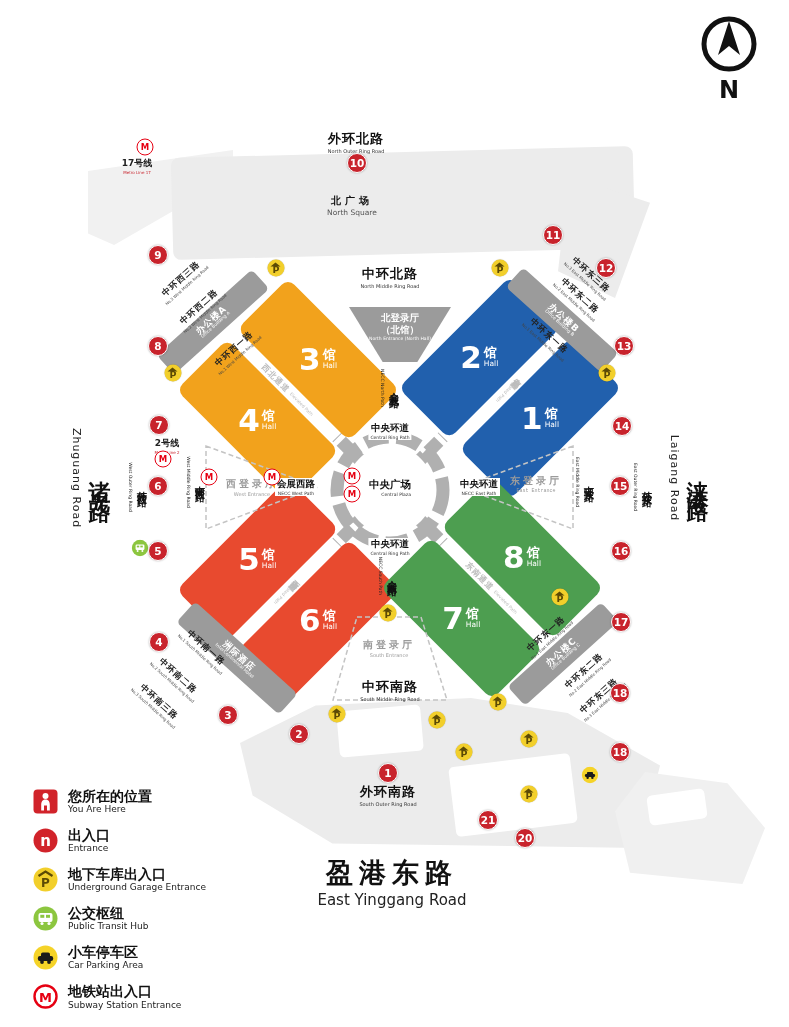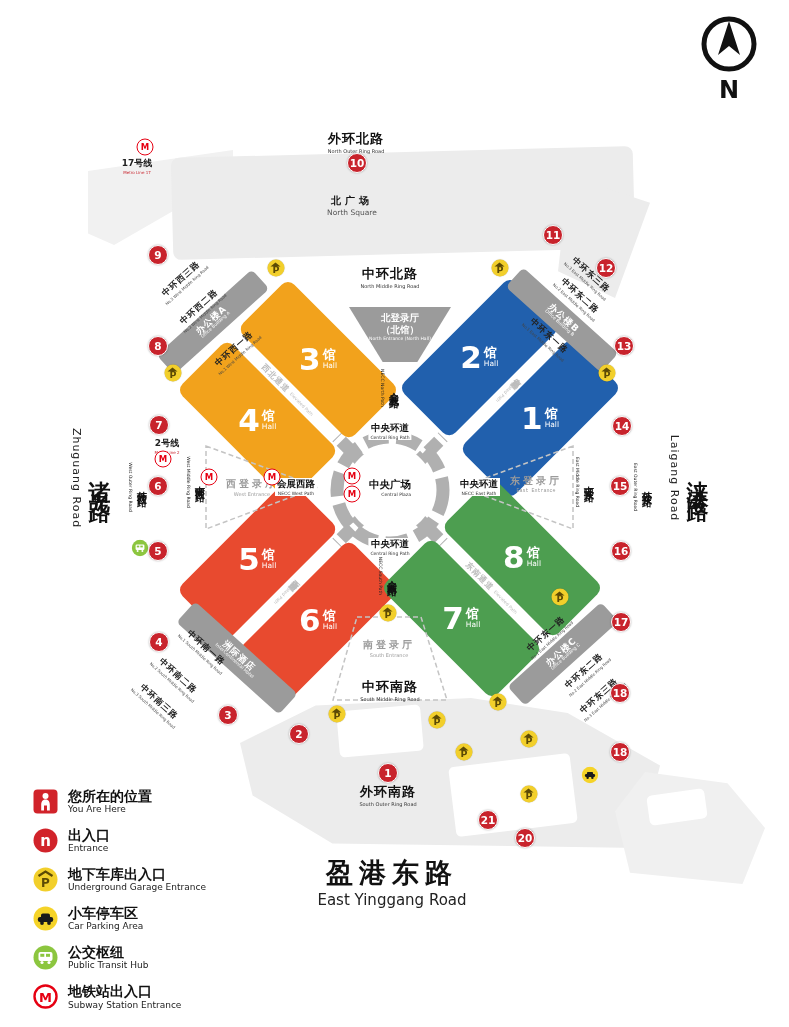--- a/index.html
+++ b/index.html
@@ -463,44 +463,44 @@
           <text x="12.5" y="19.5" text-anchor="middle" font-family="DejaVu Sans" font-size="12" font-weight="bold" fill="#5C4A05">P</text>
         </svg></div>
       <div class="legend-text">
           <span class="cn">地下车库出入口</span>
         <span class="en">Underground Garage Entrance</span>
         </div>
     </div>
     <div class="legend-row">
       <div class="legend-icon">
         <svg width="25" height="25" viewBox="0 0 25 25">
-          <circle cx="12.5" cy="12.5" r="12" fill="#F5D328"></circle>
-          <rect x="8" y="7.5" width="9" height="4.5" rx="1.8" fill="#1a1a1a"></rect>
-          <rect x="4.8" y="11" width="15.4" height="5" rx="2.2" fill="#1a1a1a"></rect>
-          <circle cx="9" cy="17" r="1.9" fill="#1a1a1a"></circle>
-            <circle cx="16" cy="17" r="1.9" fill="#1a1a1a"></circle>
-        </svg></div>
-      <div class="legend-text">
-          <span class="cn">小车停车区</span>
-        <span class="en">Car Parking Area</span>
-        </div>
-    </div>
-    <div class="legend-row">
-      <div class="legend-icon">
-        <svg width="25" height="25" viewBox="0 0 25 25">
           <circle cx="12.5" cy="12.5" r="12" fill="#8CC63F"></circle>
           <rect x="5.5" y="7" width="14" height="9" rx="2" fill="#fff"></rect>
           <rect x="7.3" y="8.8" width="4" height="3" fill="#8CC63F"></rect>
           <rect x="13" y="8.8" width="4" height="3" fill="#8CC63F"></rect>
           <circle cx="9" cy="17.5" r="1.6" fill="#fff"></circle>
             <circle cx="16" cy="17.5" r="1.6" fill="#fff"></circle>
         </svg></div>
       <div class="legend-text">
           <span class="cn">公交枢纽</span>
         <span class="en">Public Transit Hub</span>
+        </div>
+    </div>
+    <div class="legend-row">
+      <div class="legend-icon">
+        <svg width="25" height="25" viewBox="0 0 25 25">
+          <circle cx="12.5" cy="12.5" r="12" fill="#F5D328"></circle>
+          <rect x="8" y="7.5" width="9" height="4.5" rx="1.8" fill="#1a1a1a"></rect>
+          <rect x="4.8" y="11" width="15.4" height="5" rx="2.2" fill="#1a1a1a"></rect>
+          <circle cx="9" cy="17" r="1.9" fill="#1a1a1a"></circle>
+            <circle cx="16" cy="17" r="1.9" fill="#1a1a1a"></circle>
+        </svg></div>
+      <div class="legend-text">
+          <span class="cn">小车停车区</span>
+        <span class="en">Car Parking Area</span>
         </div>
     </div>
     <div class="legend-row">
       <div class="legend-icon">
         <svg width="25" height="25" viewBox="0 0 25 25">
           <circle cx="12.5" cy="12.5" r="11" fill="#fff" stroke="#E60012" stroke-width="2.4"></circle>
           <text x="12.5" y="17.5" text-anchor="middle" font-family="DejaVu Sans" font-size="13" font-weight="bold" fill="#E60012">M</text>
         </svg></div>
       <div class="legend-text">
           <span class="cn">地铁站出入口</span>

